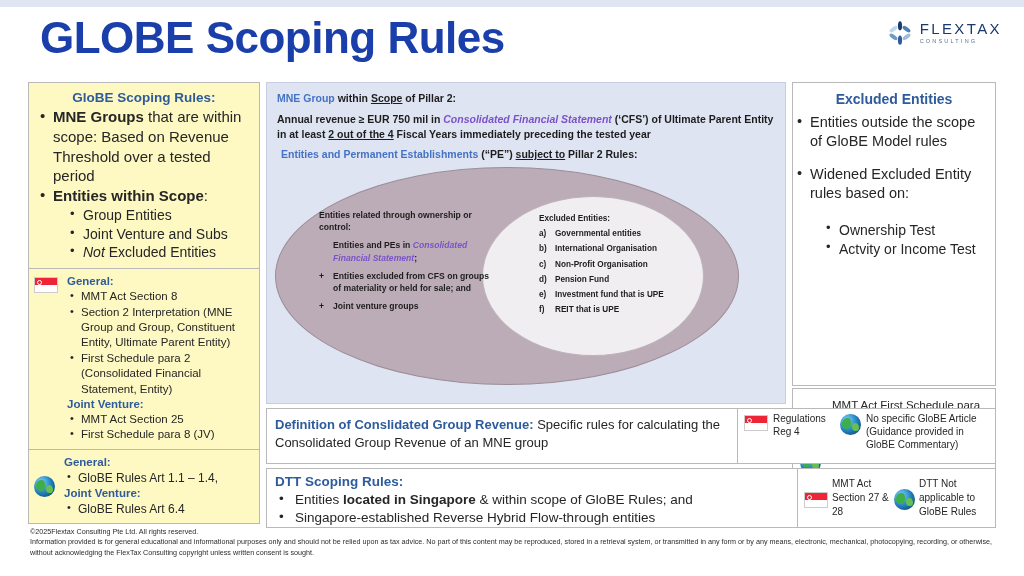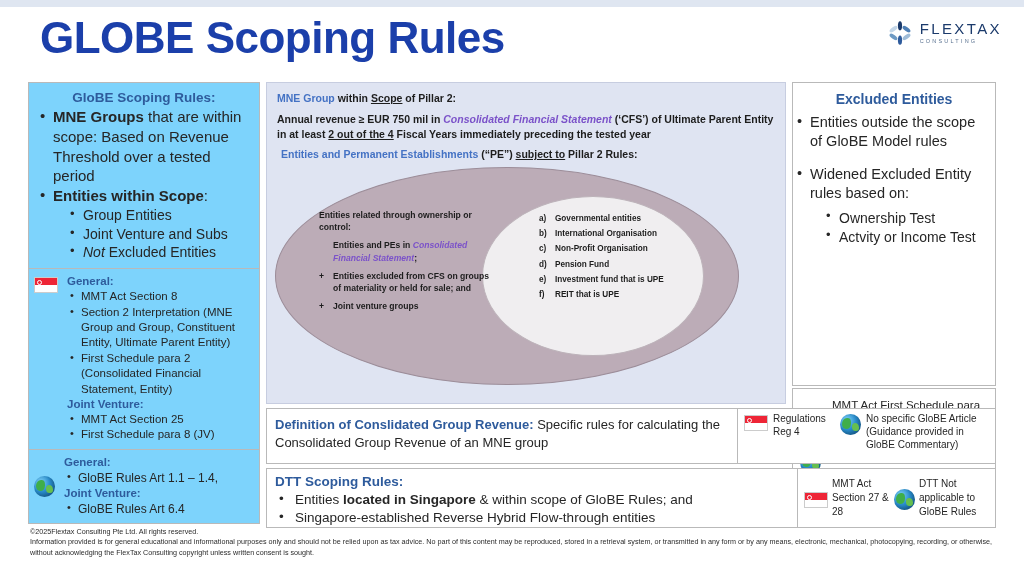--- a/index.html
+++ b/index.html
@@ -46,21 +46,21 @@
   
   .board {
     position: absolute; left: 28px; top: 82px;
     width: 968px; height: 442px;
   }
 
   
   .col-left {
     position: absolute; left: 0; top: 0; width: 232px; height: 442px;
     border: 1px solid #b9b9b9;
-    background: #7dd3fc;
+    background: #fef9c3;
   }
   .lp-box { padding: 7px 8px 6px 8px; }
   .lp-head {
     color: #2e5b9c; font-weight: bold; font-size: 13.5px;
     text-align: center; margin-bottom: 2px;
   }
   .lp-li {
     position: relative; padding-left: 16px;
     font-size: 15px; color: #262626; line-height: 1.32; margin-bottom: 0px;
   }
@@ -318,34 +318,35 @@
         <div class="venn-left-txt">
           <div>Entities related through ownership or control:</div>
           <div class="ind" style="margin-top:6px;">
             <span>Entities and PEs in </span><span class="purple">Consolidated Financial Statement</span><span>;</span>
           </div>
           <div class="venn-plus" style="margin-top:6px;">Entities excluded from CFS on groups of materiality or held for sale; and</div>
           <div class="venn-plus" style="margin-top:6px;">Joint venture groups</div>
         </div>
 
         <div class="venn-right-txt">
+          <div>Excluded Entities:</div>
           <div class="itm"><span class="lbl">a)</span><span>Governmental entities</span></div>
           <div class="itm"><span class="lbl">b)</span><span>International Organisation</span></div>
           <div class="itm"><span class="lbl">c)</span><span>Non-Profit Organisation</span></div>
           <div class="itm"><span class="lbl">d)</span><span>Pension Fund</span></div>
           <div class="itm"><span class="lbl">e)</span><span>Investment fund that is UPE</span></div>
           <div class="itm"><span class="lbl">f)</span><span>REIT that is UPE</span></div>
         </div>
       </div>
     </div>
 
     <div class="col-right">
       <div class="rp-head">Excluded Entities</div>
       <div class="rp-li">Entities outside the scope of GloBE Model rules</div>
-      <div class="rp-li" style="margin-bottom:7px;">Widened Excluded Entity rules based on:</div>
+      <div class="rp-li" style="margin-bottom:19px;">Widened Excluded Entity rules based on:</div>
       <div class="rp-sub">Ownership Test</div>
       <div class="rp-sub">Actvity or Income Test</div>
     </div>
 
     <div class="rp-ref" style="top:306px;height:52px;">
       <div class="flag-sg">
         <div class="red"></div>
           <div class="white"></div>
           <div class="moon"></div>
       </div>

